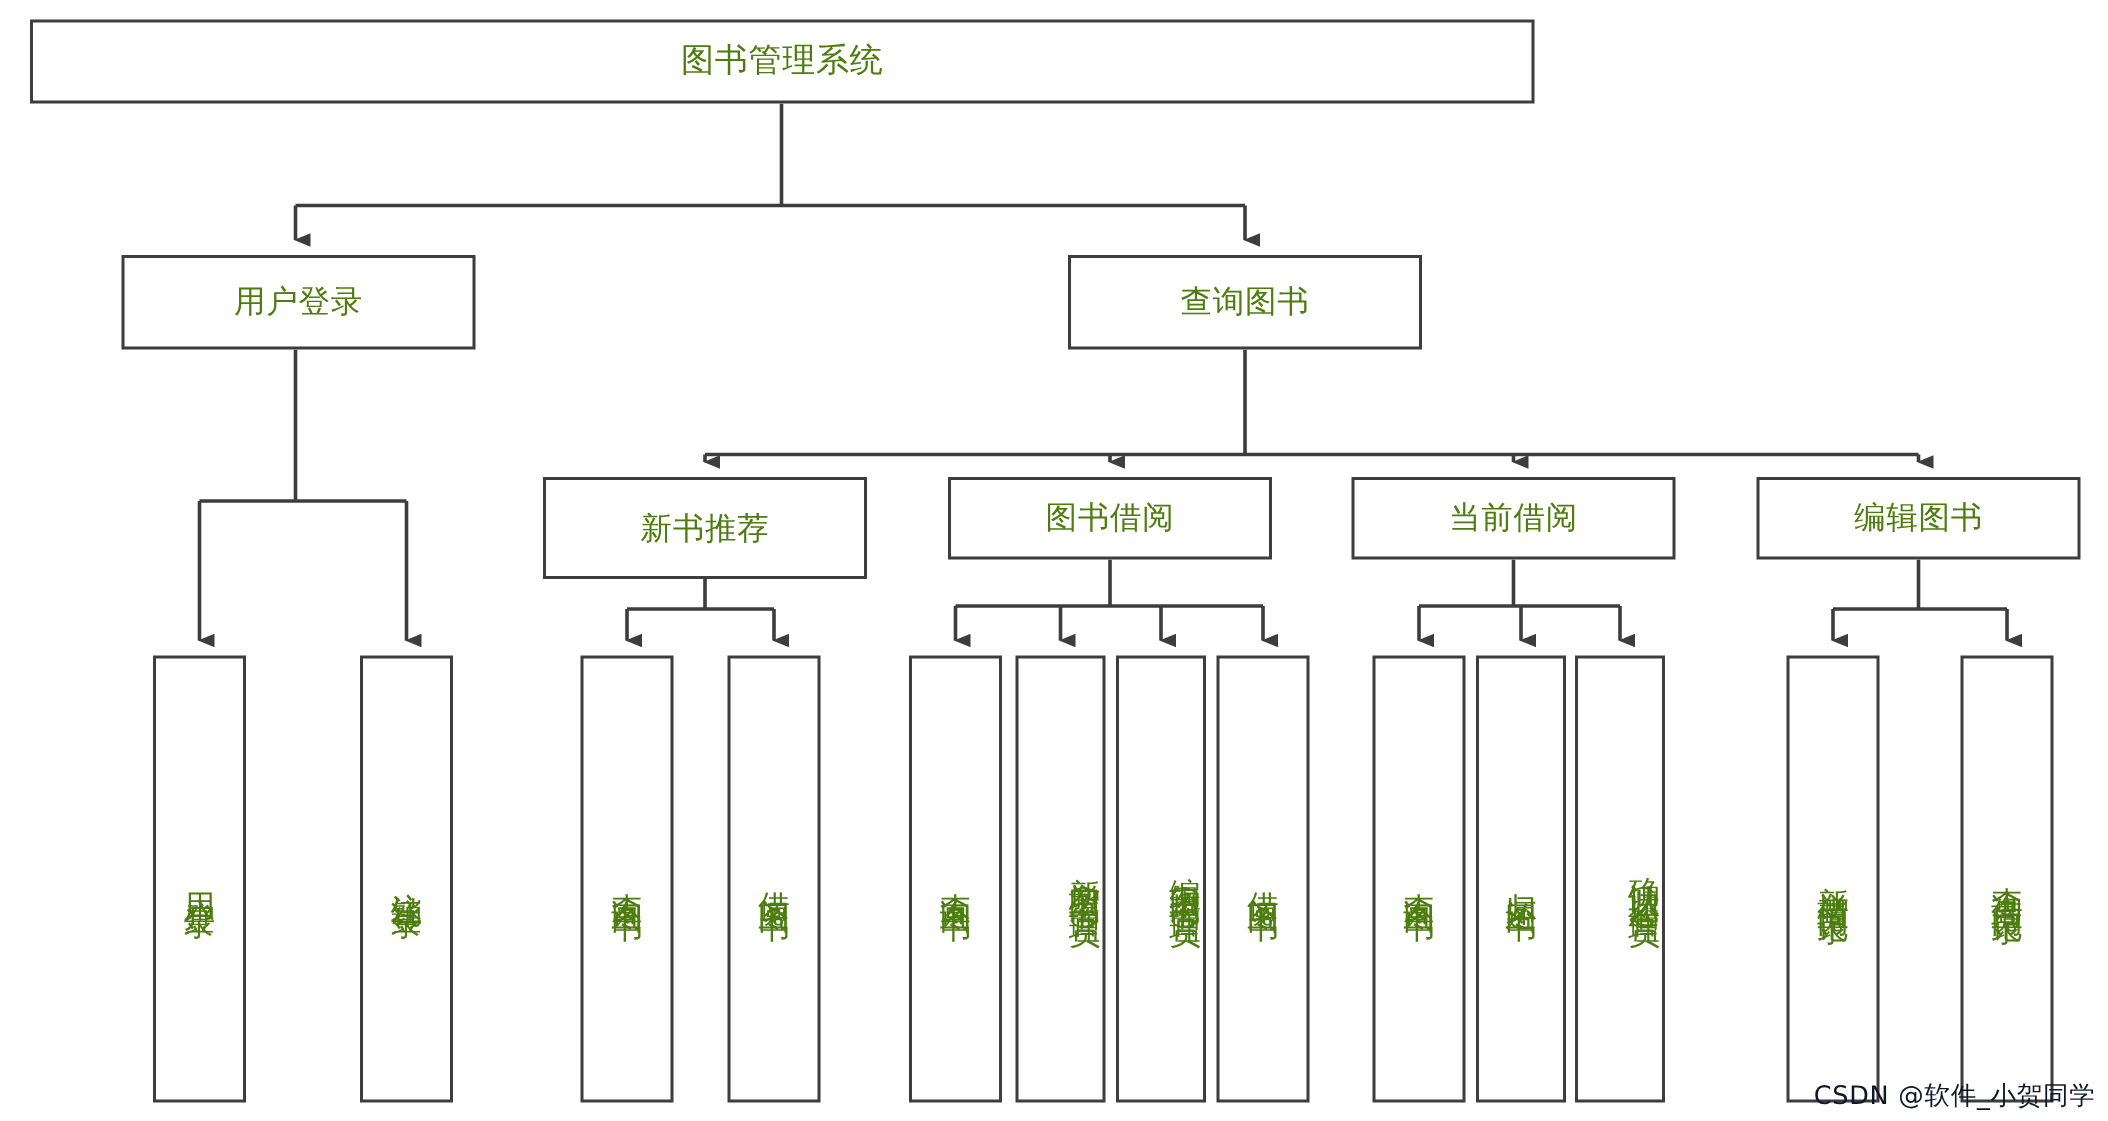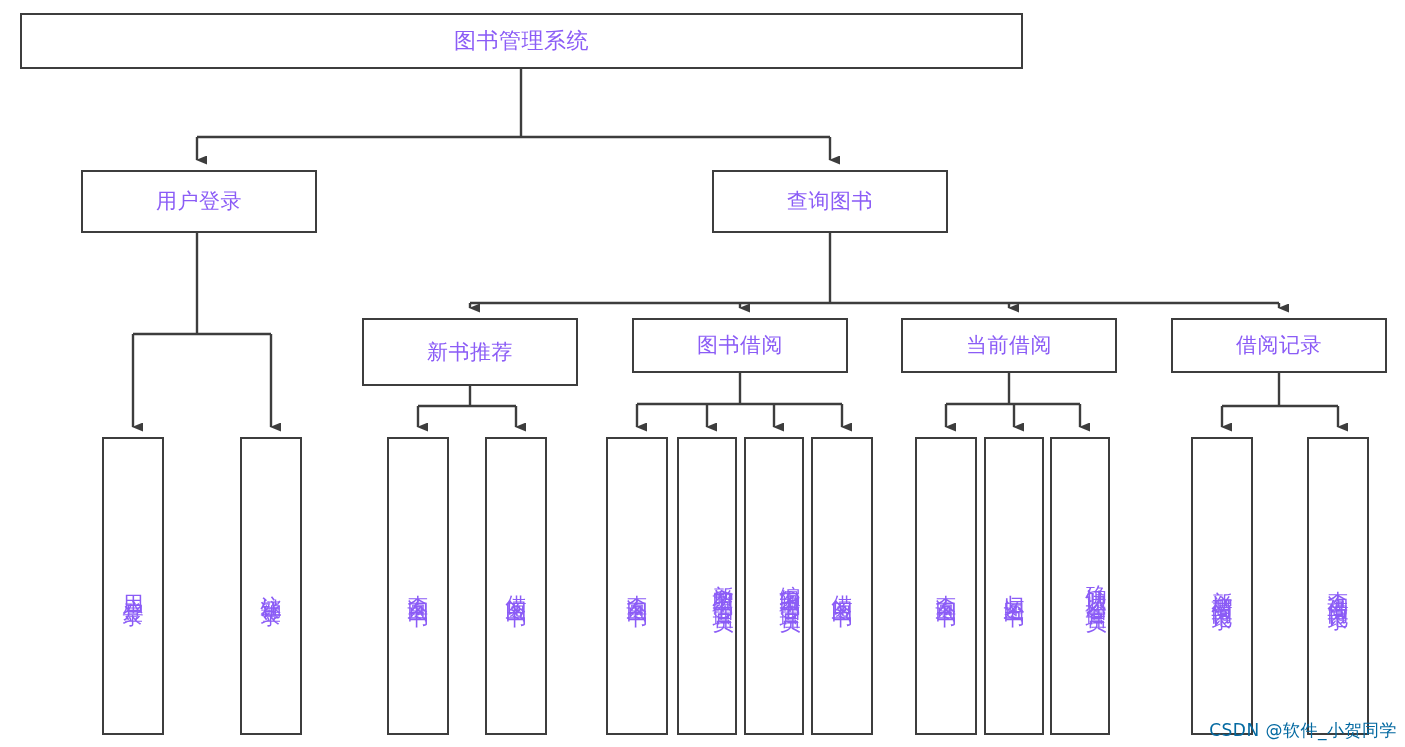--- a/index.html
+++ b/index.html
@@ -29,21 +29,21 @@
     pointer-events: none;
   }
   .node {
     position: absolute;
     box-sizing: border-box;
     border: 2px solid #3d3d3d;
     background: #ffffff;
     display: flex;
     align-items: center;
     justify-content: center;
-    color: #8b5cf6;
+    color: #4d7c0f;
     line-height: 1.15;
   }
   .node-h {
     font-size: 21px;
     letter-spacing: 0.5px;
     white-space: nowrap;
   }
   .node-root {
     font-size: 22px;
   }
@@ -58,21 +58,21 @@
     justify-content: center;
   }
   .node-v.centered {
     align-items: center;
   }
   .watermark {
     position: absolute;
     right: 8px;
     bottom: 5px;
     font-size: 17px;
-    color: #0369a1;
+    color: #0f172a;
     letter-spacing: 0.5px;
     white-space: nowrap;
     user-select: none;
   }
 </style>
 </head>
 <body>
 
 <div id="diagram-root">
 
@@ -140,21 +140,21 @@
   <div class="node node-h" style="left:362px; top:318px; width:216px; height:68px;">
     <span>新书推荐</span>
   </div>
   <div class="node node-h" style="left:632px; top:318px; width:216px; height:55px;">
     <span>图书借阅</span>
   </div>
   <div class="node node-h" style="left:901px; top:318px; width:216px; height:55px;">
     <span>当前借阅</span>
   </div>
   <div class="node node-h" style="left:1171px; top:318px; width:216px; height:55px;">
-    <span>借阅记录</span>
+    <span>编辑图书</span>
   </div>
 
   <div class="node node-v centered" style="left:102px; top:437px; width:62px; height:298px;">
     <span>用户登录</span>
   </div>
   <div class="node node-v centered" style="left:240px; top:437px; width:62px; height:298px;">
     <span>注销登录</span>
   </div>
 
   <div class="node node-v centered" style="left:387px; top:437px; width:62px; height:298px;">

